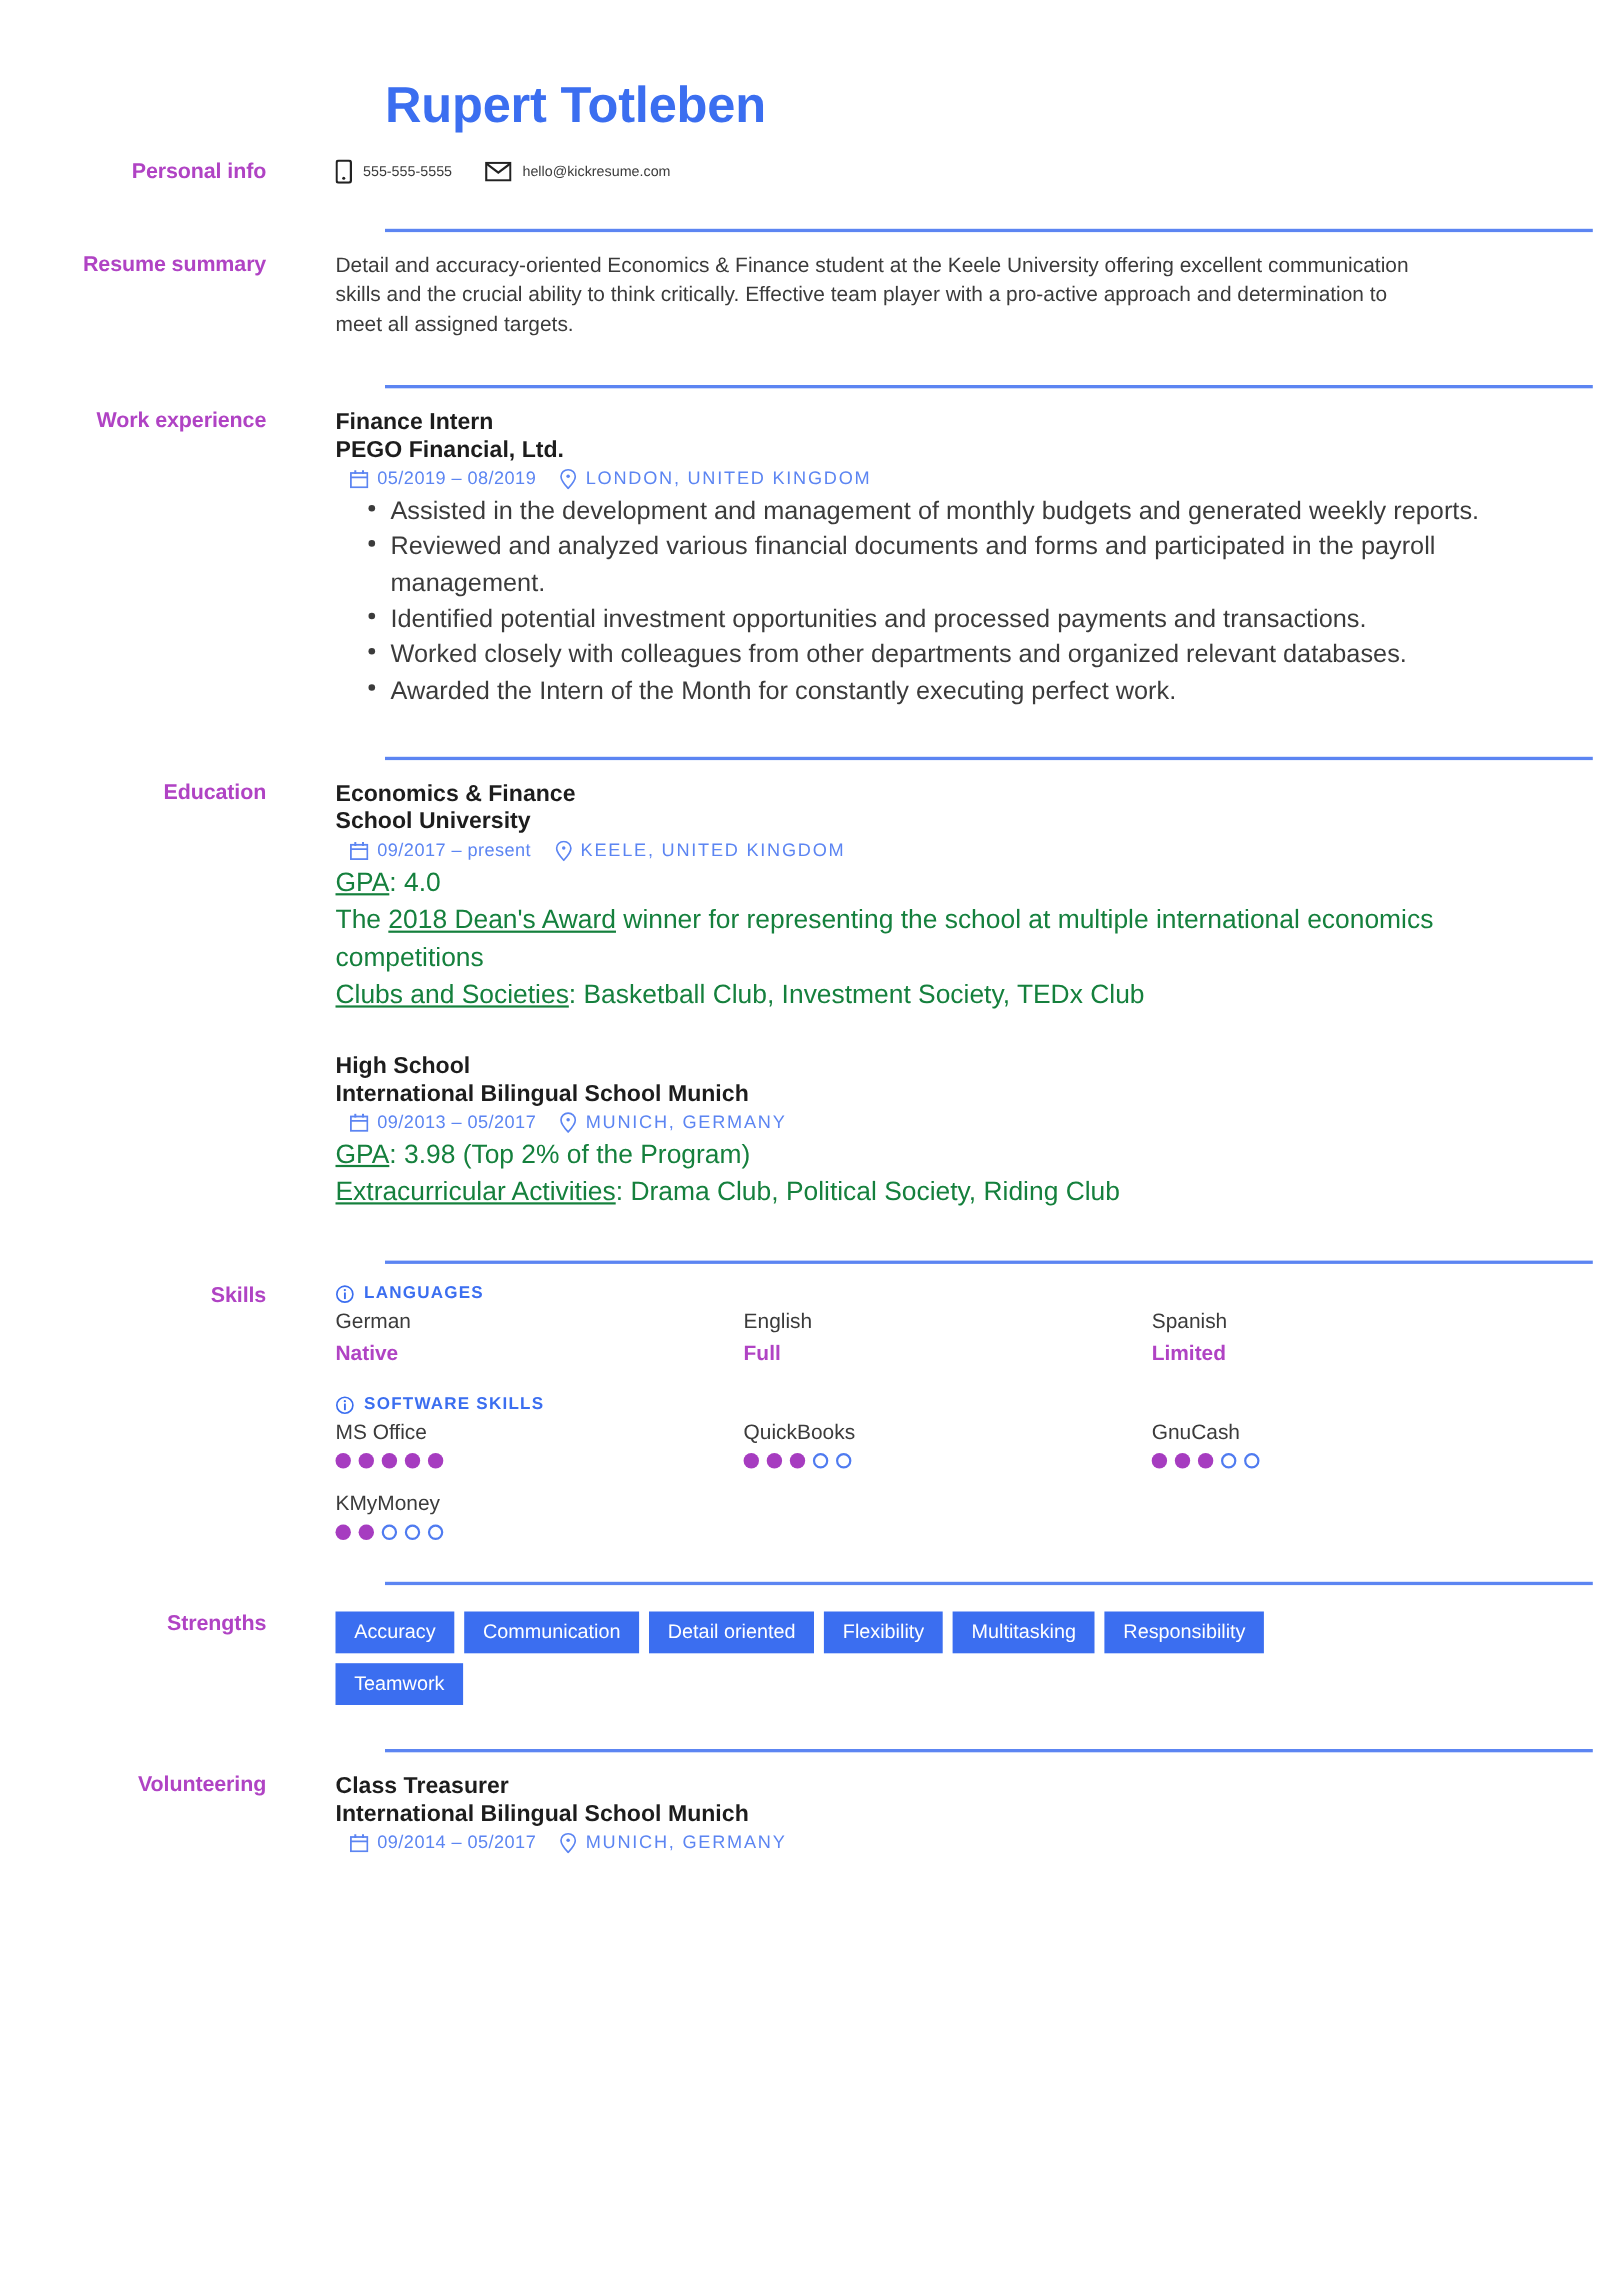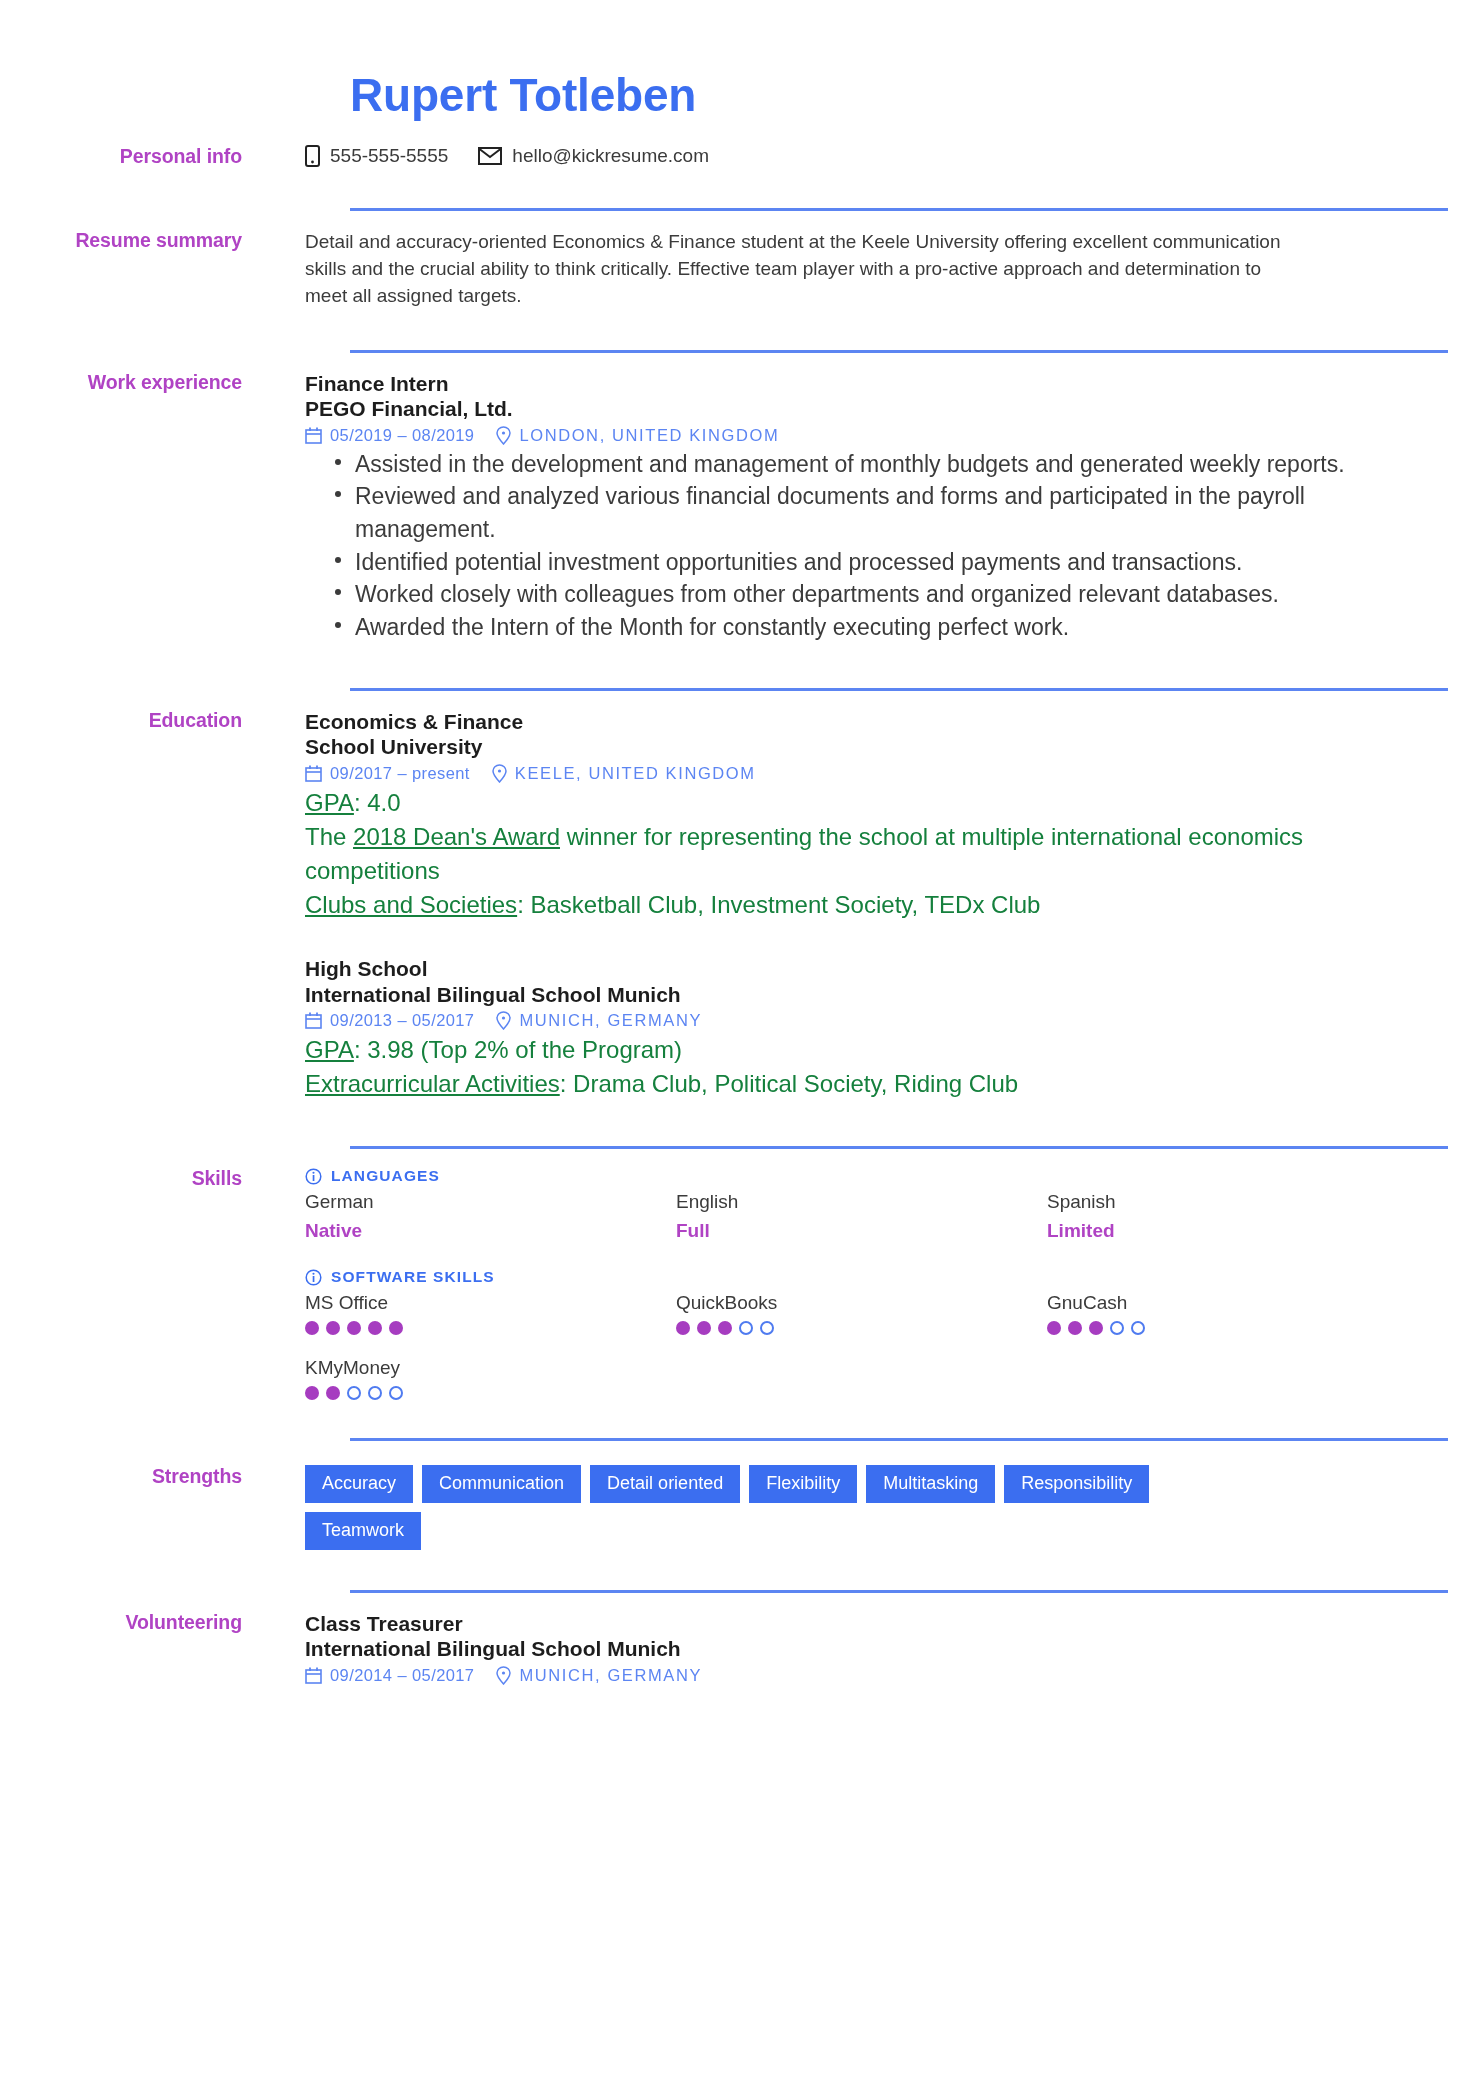--- a/index.html
+++ b/index.html
@@ -32,31 +32,31 @@
     color:#b043c4;
     font-weight:bold;
     font-size:19.5px;
     letter-spacing:-0.1px;
   }
   .content-col { flex:1; padding-right:20px; }
 
   .divider { height:3px; background:#5c85f2; margin:0 20px 0 350px; }
 
   
-  .contact-row { display:flex; align-items:center; gap:10px; font-size:19px; color:#3b3b3b; }
+  .contact-row { display:flex; align-items:center; gap:10px; font-size:13px; color:#3b3b3b; }
   .contact-item { display:flex; align-items:center; gap:10px; margin-right:20px; }
   .icon { display:inline-flex; align-items:center; justify-content:center; }
 
   
   .summary { font-size:19px; line-height:1.42; color:#3b3b3b; max-width:1000px; }
 
   .entry { margin-bottom:4px; }
   .entry-title { font-size:21px; font-weight:bold; color:#1d1d1d; line-height:1.22; }
   .entry-org   { font-size:21px; font-weight:bold; color:#1d1d1d; line-height:1.22; }
-  .meta-row { display:flex; align-items:center; gap:8px; margin:4px 0 3px; color:#5c85f2; font-size:16.5px; }
+  .meta-row { display:flex; align-items:center; gap:8px; margin:4px 13px 3px; color:#5c85f2; font-size:16.5px; }
   .meta-date { letter-spacing:0.4px; }
   .meta-loc  { letter-spacing:1.6px; text-transform:uppercase; }
   .meta-sep { width:6px; }
 
   ul.bullets { margin:2px 0 0; padding-left:30px; list-style:none; }
   ul.bullets li {
     font-size:23px; line-height:1.42; color:#3b3b3b;
     position:relative; padding-left:20px; margin-bottom:0px;
   }
   ul.bullets li:before {

